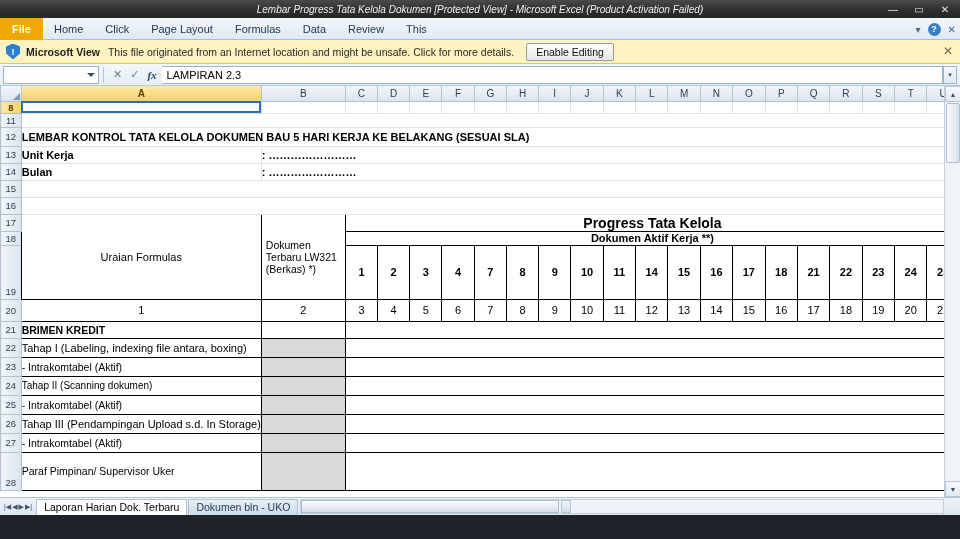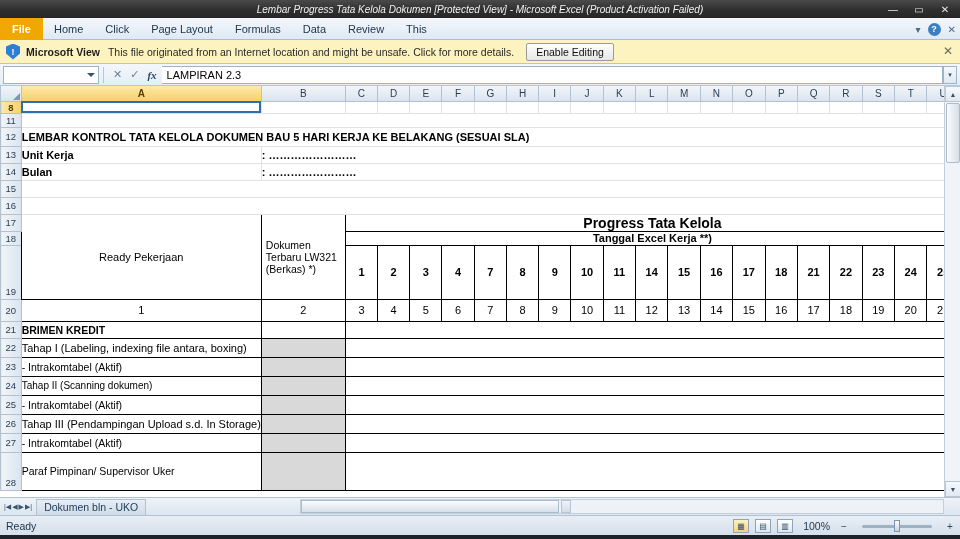--- a/index.html
+++ b/index.html
@@ -494,28 +494,28 @@
         <td class="cell" colspan="21"></td>
       </tr>
 
       <tr style="height:17px">
         <td class="rowhdr">16</td>
         <td class="cell" colspan="21"></td>
       </tr>
 
       <tr style="height:14px">
         <td class="rowhdr">17</td>
-        <td class="cell b" rowspan="3" style="text-align:center;white-space:normal">Ready Pekerjaan</td>
+        <td class="cell b" rowspan="3" style="text-align:center;white-space:normal">Uraian Formulas</td>
         <td class="cell b" rowspan="3" style="white-space:normal;font-size:10.5px;padding:0 4px">Dokumen Terbaru LW321 (Berkas) *)</td>
         <td class="cell b ctr bold" colspan="19" style="font-size:14px">Progress Tata Kelola</td>
       </tr>
 
       <tr style="height:14px">
         <td class="rowhdr">18</td>
-        <td class="cell b ctr bold" colspan="19" style="font-size:11px">Tanggal Excel Kerja **)</td>
+        <td class="cell b ctr bold" colspan="19" style="font-size:11px">Dokumen Aktif Kerja **)</td>
       </tr>
 
       <tr style="height:54px">
         <td class="rowhdr" style="vertical-align:bottom;padding-bottom:2px">19</td>
         <td class="cell b ctr bold">1</td>
         <td class="cell b ctr bold">2</td>
         <td class="cell b ctr bold">3</td>
         <td class="cell b ctr bold">4</td>
         <td class="cell b ctr bold">7</td>
         <td class="cell b ctr bold">8</td>
@@ -617,42 +617,28 @@
     </div>
   </div>
 
   <div class="sheetbar">
     <div class="navarrows">
       <span>|◀</span>
       <span>◀</span>
       <span>▶</span>
       <span>▶|</span>
     </div>
+    <div class="sheettab active">Laporan Harian Dok. Terbaru</div>
     <div class="sheettab">Dokumen bln - UKO</div>
     <div class="hscroll">
       <div class="hthumb"></div>
       <div class="hsplit"></div>
     </div>
   </div>
 
-  <div class="statusbar">
-    <span>Ready</span>
-    <div class="status-right">
-      <span class="viewbtn active">▦</span>
-      <span class="viewbtn">▤</span>
-      <span class="viewbtn">▥</span>
-      <span style="margin:0 4px">100%</span>
-      <span class="zoomsign">−</span>
-      <span class="zoomslider">
-        <span class="zoomtrack"></span>
-        <span class="zoomknob"></span>
-      </span>
-      <span class="zoomsign">+</span>
-    </div>
-  </div>
 
   <div class="taskbar">
     <div class="startbtn">
       
     </div>
 
     <div class="tray">
       
       
       

